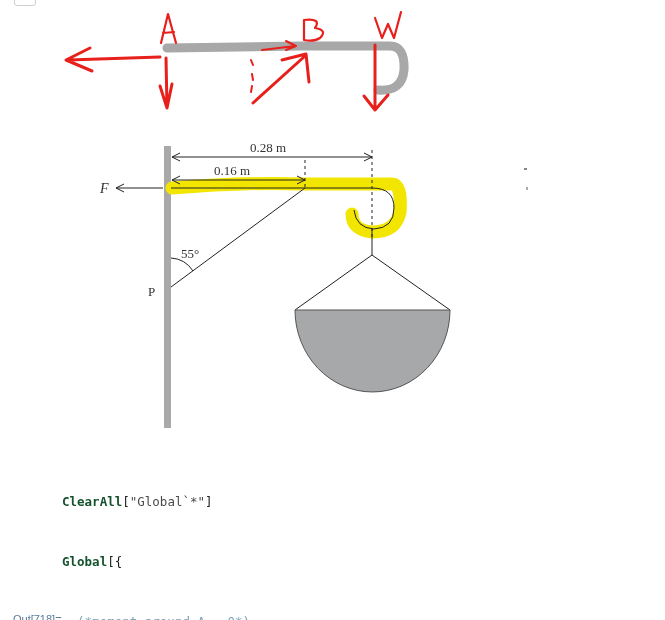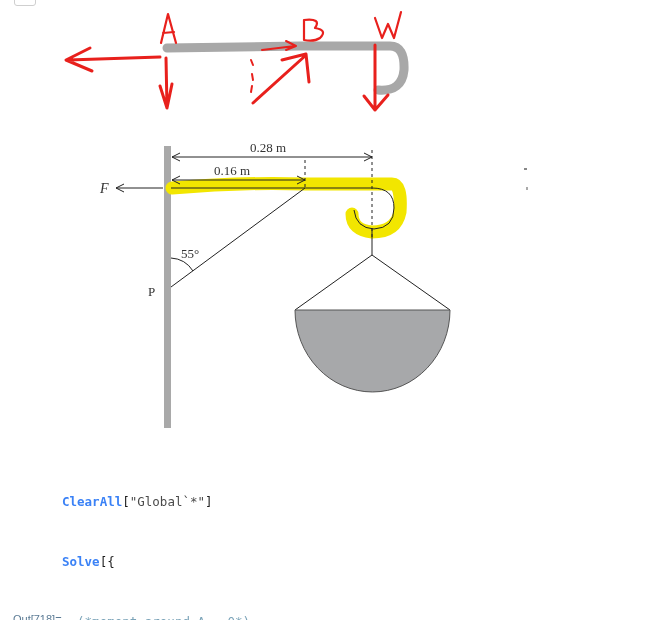--- a/index.html
+++ b/index.html
@@ -1,21 +1,21 @@
 <!DOCTYPE html>
 <html><head>
   <meta charset="utf-8">
   <style>
     html, body { margin: 0; padding: 0; background: #ffffff; }
     body { width: 665px; height: 620px; position: relative; overflow: hidden; font-family: "Liberation Sans", sans-serif; }
     .layer { position: absolute; left: 0; top: 0; }
     .corner-box { position: absolute; left: 14px; top: -6px; width: 20px; height: 10px; border: 1px solid #cfcfcf; border-radius: 3px; background: #fff; }
     .code { position: absolute; left: 62px; top: 452px; font-family: "DejaVu Sans Mono", "Liberation Mono", monospace; font-size: 12.5px; line-height: 20px; color: #1a1a1a; white-space: pre; }
     .code .line { height: 20px; }
-    .kw { font-weight: bold; color: #3b82f6; }
+    .kw { font-weight: bold; color: #14532d; }
     .str { color: #4a4a4a; }
     .cmt { color: #7aa3b8; }
     .out { position: absolute; left: 6px; top: 598px; white-space: pre; font-size: 12.5px; }
     .out-label { font-family: "Liberation Sans", sans-serif; font-size: 11px; color: #5a7a94; }
     .diag-text { font-family: "Liberation Serif", serif; fill: #333; }
   </style>
 </head>
 <body>
 
 <div class="corner-box"></div>
@@ -58,21 +58,21 @@
   <text class="diag-text" x="214" y="175" font-size="13">0.16 m</text>
   <text class="diag-text" x="100" y="193" font-size="14" font-style="italic">F</text>
   <text class="diag-text" x="181" y="258" font-size="13">55°</text>
   <text class="diag-text" x="148" y="296" font-size="13">P</text>
   <rect x="524" y="168" width="3" height="2" fill="#888"></rect>
   <rect x="526" y="187" width="2" height="3" fill="#aaa"></rect>
 </svg>
 
 <div class="code">
   <div class="line"><span class="kw">ClearAll</span>[<span class="str">"Global`*"</span>]</div>
-  <div class="line"><span class="kw">Solve</span>[{</div>
+  <div class="line"><span class="kw">Global</span>[{</div>
   <div class="line cmt">  (*moment around A = 0*)</div>
   
   
   
   
 </div>
 
 <div class="out">
   <span class="out-label">Out[718]=</span>
   

